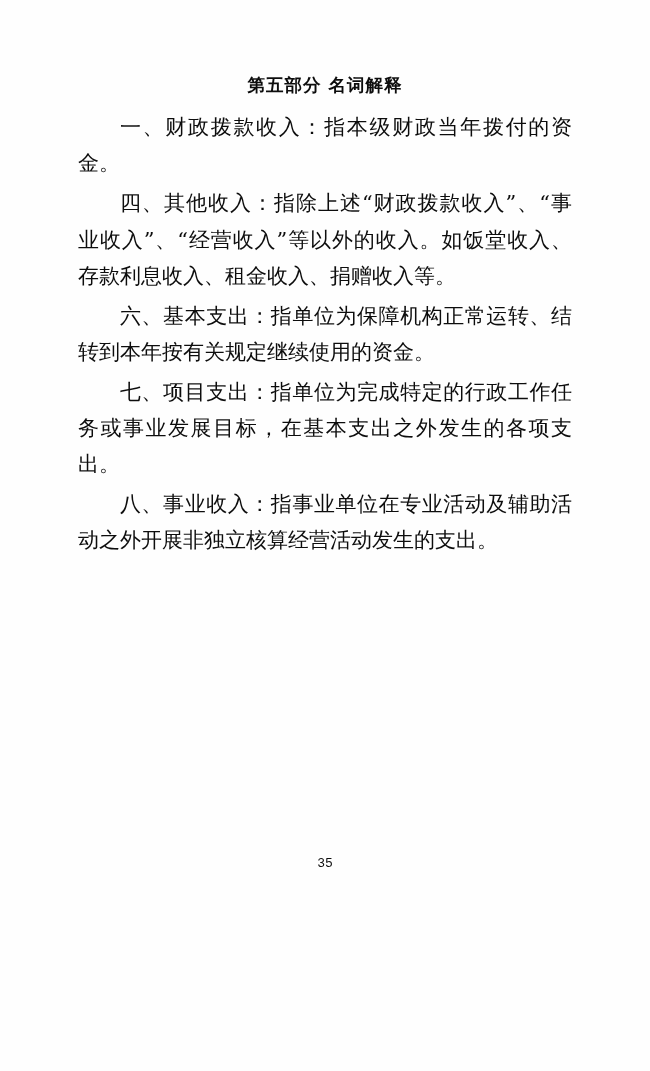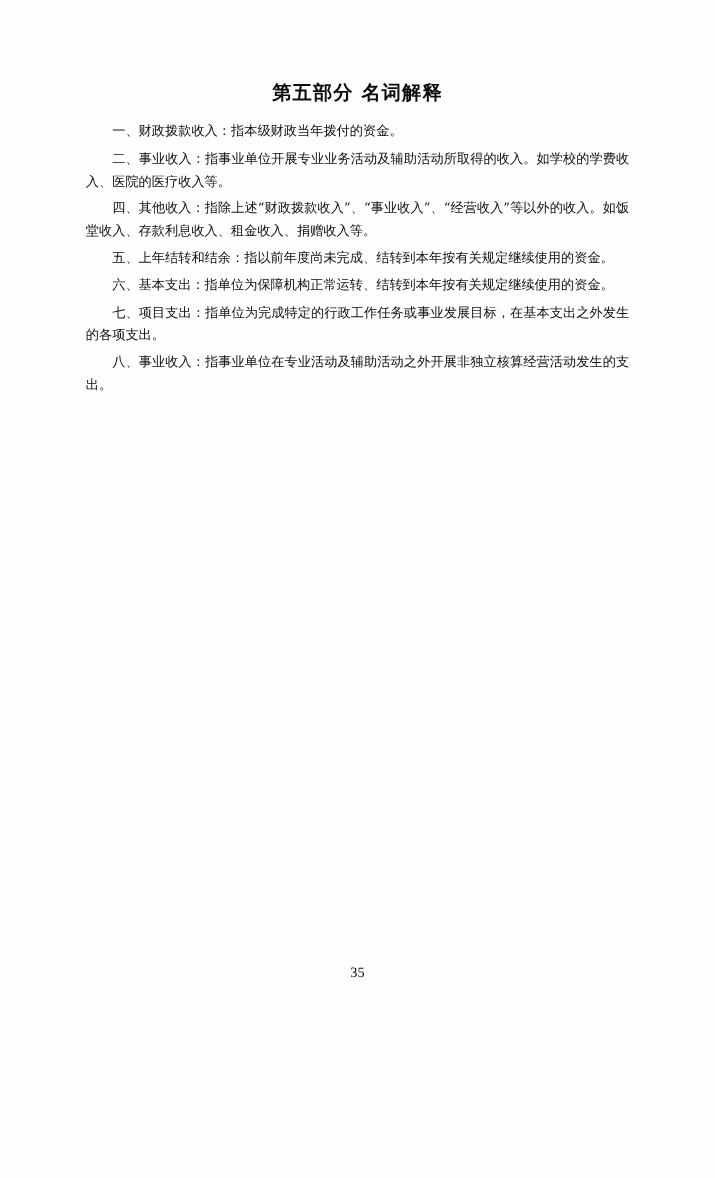--- a/index.html
+++ b/index.html
@@ -31,47 +31,45 @@
   }
   .doc-title {
     text-align: center;
     font-size: 17.5px;
     font-weight: bold;
     letter-spacing: 1px;
     margin: 0 0 11px 0;
     line-height: 1.5;
   }
   .para {
-    font-size: 12px;
+    font-size: 21px;
     line-height: 1.72;
     margin: 0 0 4px 0;
     text-align: justify;
     text-justify: inter-ideograph;
     text-indent: 2em;
   }
   .page-number {
     position: absolute;
     left: 0;
-    top: 876px;
+    top: 856px;
     width: 650px;
     text-align: center;
     font-size: 13px;
-    font-family: Liberation Serif, serif;
+    font-family: Liberation Mono, monospace;
   }
 </style>
 </head>
 <body>
 
 <div class="page">
   <div class="content">
     <h1 class="doc-title">第五部分 名词解释</h1>
 
     <p class="para">一、财政拨款收入：指本级财政当年拨付的资金。</p>
-    <p class="para">二、事业收入：指事业单位开展专业业务活动及辅助活动所取得的收入。如学校的学费收入、医院的医疗收入等。</p>
     <p class="para">四、其他收入：指除上述“财政拨款收入”、“事业收入”、“经营收入”等以外的收入。如饭堂收入、存款利息收入、租金收入、捐赠收入等。</p>
-    <p class="para">五、上年结转和结余：指以前年度尚未完成、结转到本年按有关规定继续使用的资金。</p>
     <p class="para">六、基本支出：指单位为保障机构正常运转、结转到本年按有关规定继续使用的资金。</p>
     <p class="para">七、项目支出：指单位为完成特定的行政工作任务或事业发展目标，在基本支出之外发生的各项支出。</p>
     <p class="para">八、事业收入：指事业单位在专业活动及辅助活动之外开展非独立核算经营活动发生的支出。</p>
   </div>
 
   <div class="page-number">35</div>
 </div>
 
 </body></html>

